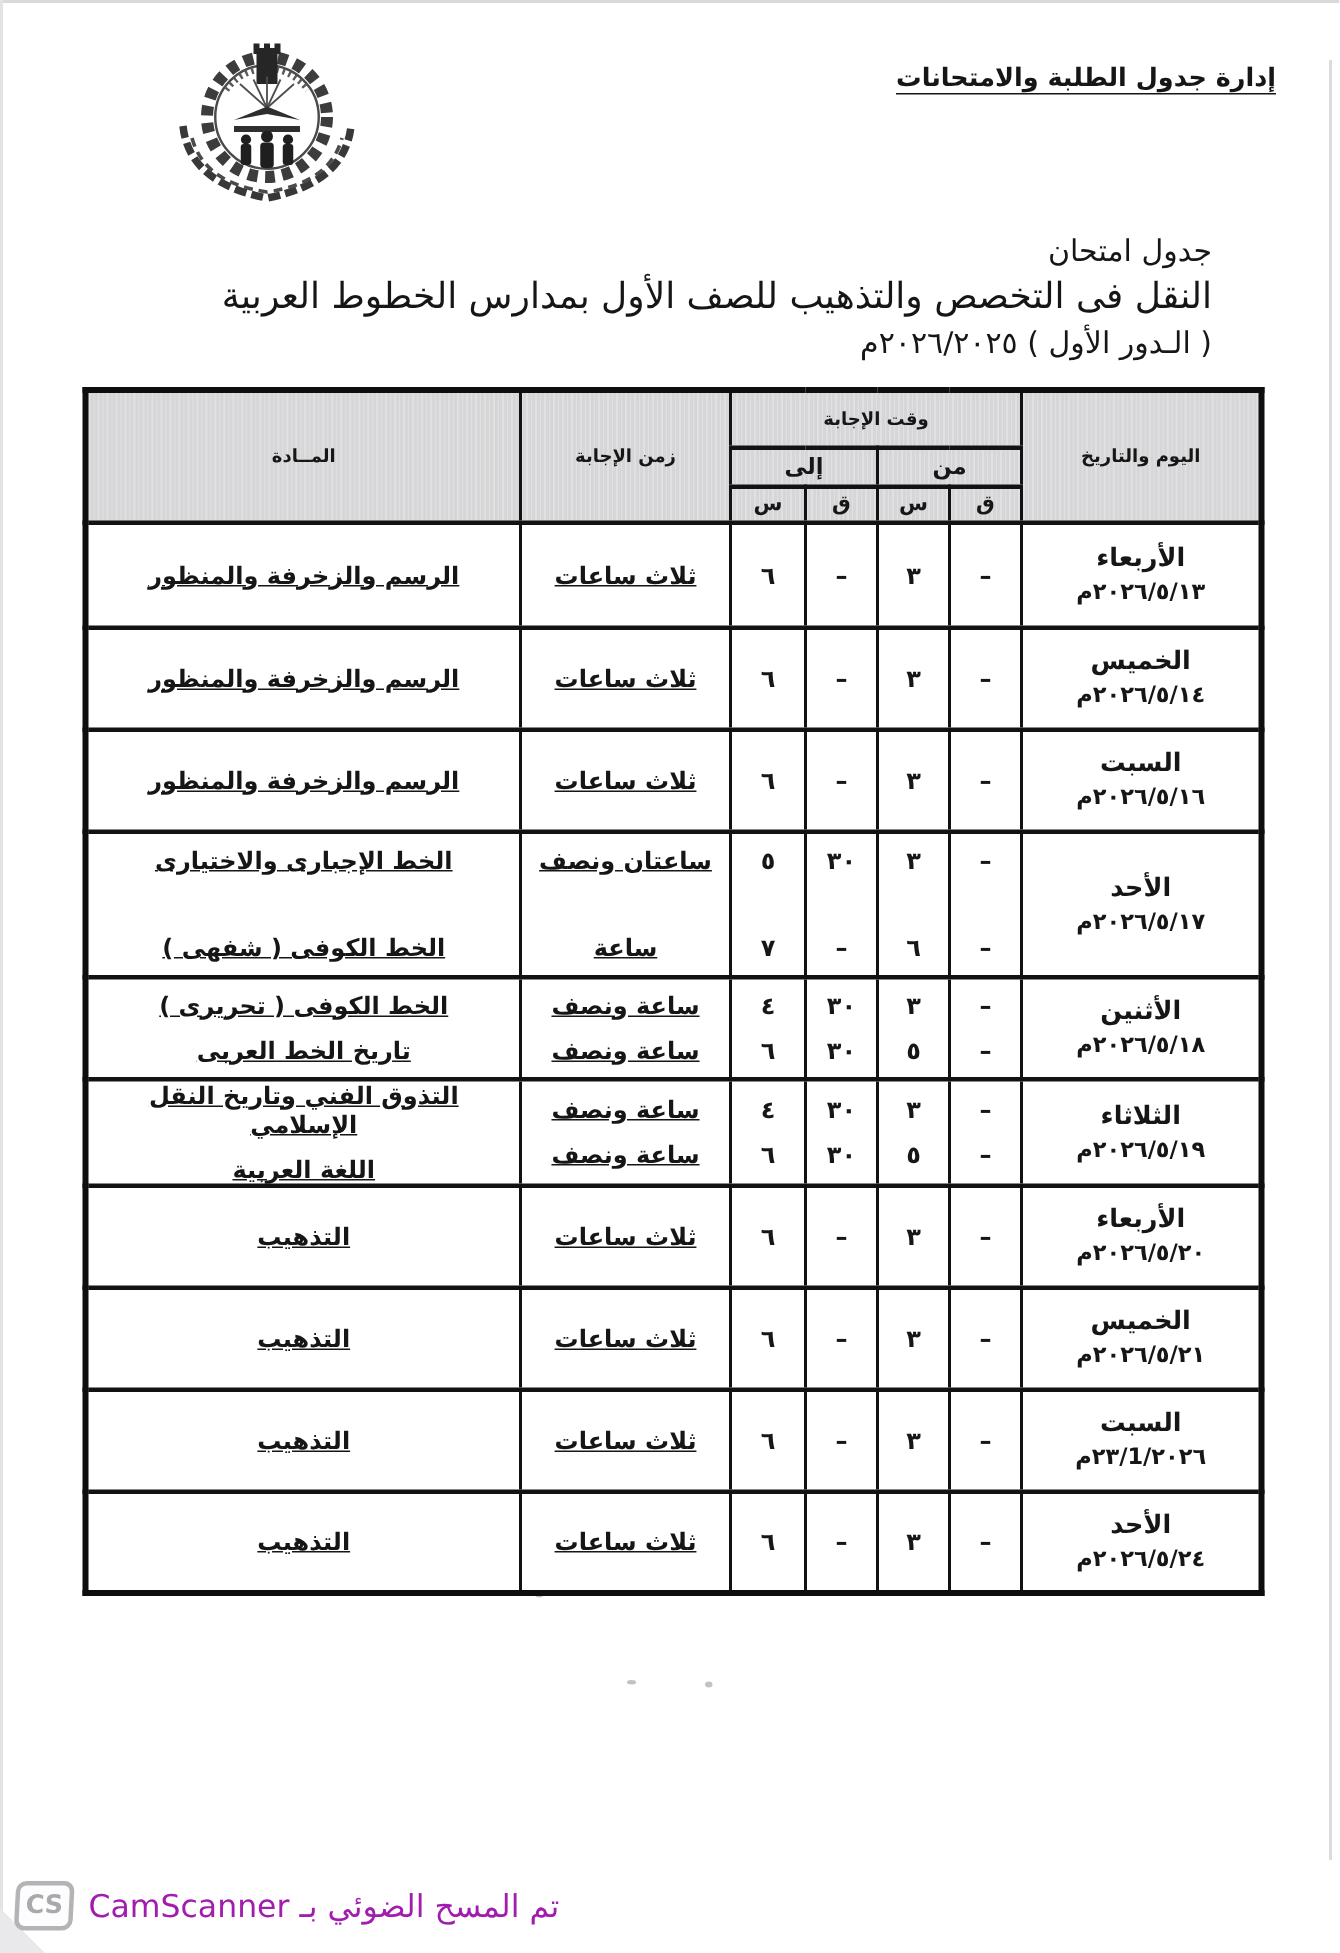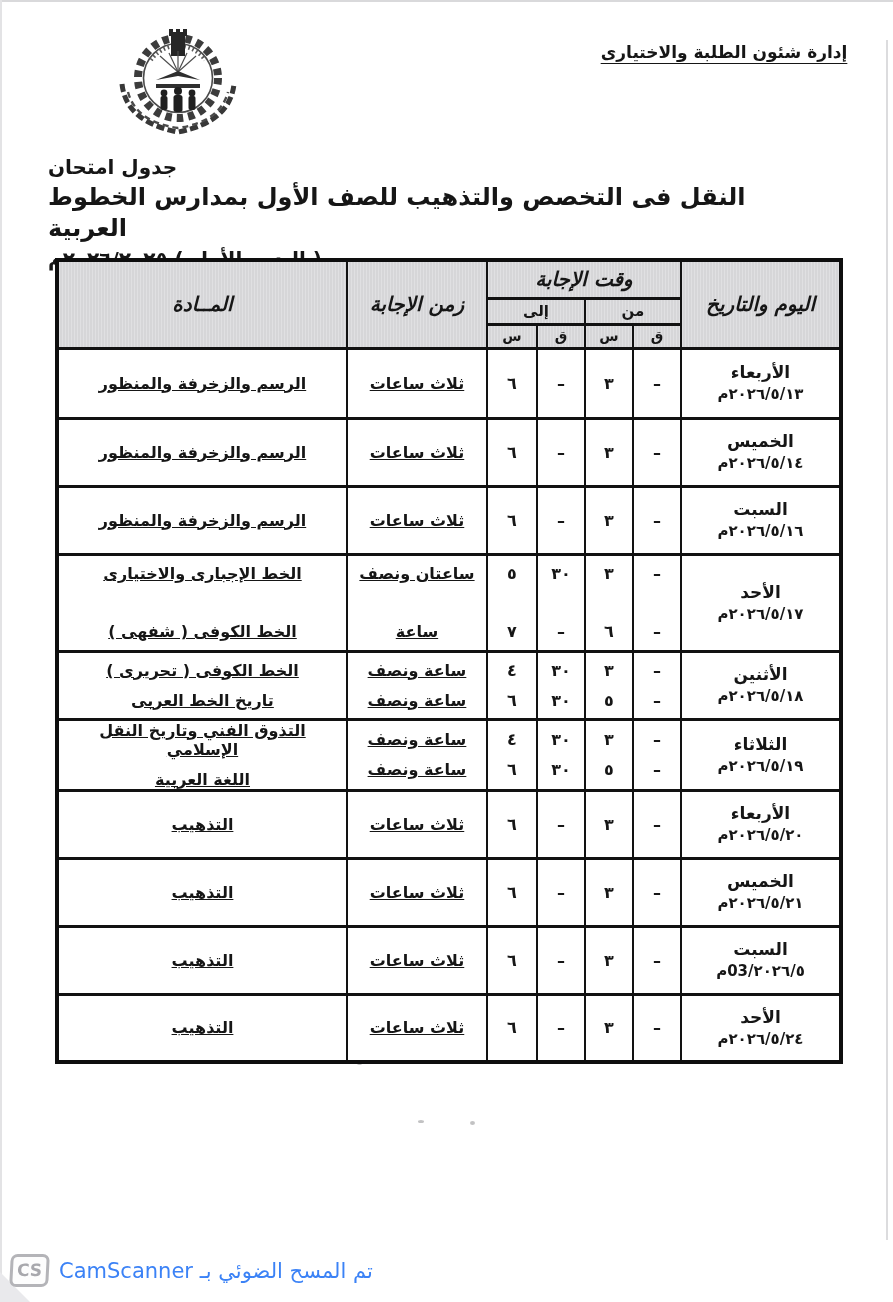--- a/index.html
+++ b/index.html
@@ -16,69 +16,69 @@
 
   
   .org{position:absolute;top:36px;right:14px;width:310px;text-align:center;
        font-weight:bold;font-size:17px;line-height:33px;direction:rtl;}
   .org .u{text-decoration:underline;text-underline-offset:5px;}
 
   
   .logo{position:absolute;left:106px;top:26px;width:144px;height:118px;}
 
   
-  .title{position:absolute;left:48px;top:152px;width:760px;text-align:left;
-         direction:rtl;font-weight:bold;}
+  .title{position:absolute;left:48px;top:152px;width:760px;text-align:right;
+         direction:rtl;font-weight:normal;}
   .title .t1{font-size:20px;line-height:30px;}
   .title .t2{font-size:24px;line-height:31px;}
   .title .t3{font-size:20px;line-height:31px;}
 
   
   table.sched{position:absolute;left:55px;top:258px;width:788px;
               border-collapse:collapse;table-layout:fixed;direction:rtl;
               border:4px solid #0e0e0e;}
   table.sched th,table.sched td{
     border:2px solid #121212;border-top-width:3px;border-bottom-width:3px;
     text-align:center;vertical-align:middle;padding:0 2px;}
   table.sched th{background:#d6d6d8;font-weight:bold;
     background-image:repeating-linear-gradient(90deg,rgba(255,255,255,.25) 0 1px,rgba(0,0,0,0) 1px 3px);}
   thead tr:nth-child(1){height:38px;}
   thead tr:nth-child(2){height:26px;}
   thead tr:nth-child(3){height:24px;}
-  th.big{font-size:20px;font-style:italic;}
+  th.big{font-size:12px;}
   th.mid{font-size:15px;}
   th.small{font-size:14px;}
   td{font-weight:bold;}
   td.num{font-size:16px;}
   td.dur,td.subj{font-size:16px;text-decoration:underline;}
   .day-cell .day-name{font-size:17px;line-height:22px;}
   .day-cell .day-date{font-size:15px;line-height:22px;}
   .cell-line + .cell-line{margin-top:11px;}
   tr.tall .cell-line + .cell-line{margin-top:39px;}
 
   
   .footer{position:absolute;left:10px;top:1254px;display:flex;align-items:center;gap:10px;}
   .cs-badge{display:inline-block;border:3px solid #b4b4b8;border-radius:7px;
             color:#a8a8ad;font-weight:bold;font-size:17px;line-height:1;
             padding:5px 4px;transform:skewX(-3deg);background:#fdfdfd;}
-  .cs-text{color:#3b82f6;font-size:21px;direction:rtl;}
+  .cs-text{color:#a21caf;font-size:21px;direction:rtl;}
 </style>
 </head>
 <body>
 
 <div class="edge-top"></div>
 <div class="edge-right"></div>
 <div class="edge-left"></div>
 <div class="fold"></div>
 <div class="speck" style="left:357px;top:1062px;width:5px;height:3px;"></div>
 <div class="speck" style="left:418px;top:1120px;width:6px;height:3px;"></div>
 <div class="speck" style="left:470px;top:1121px;width:5px;height:4px;"></div>
 
 <div class="org">
-  <div class="u">إدارة شئون الطلبة والاختيارى</div>
+  <div class="u">إدارة جدول الطلبة والامتحانات</div>
 </div>
 
 <div class="logo">
   <svg width="144" height="118" viewBox="0 0 144 118">
 
     <circle cx="72" cy="52" r="40" fill="none" stroke="#3c3c3c" stroke-width="8" stroke-dasharray="6.5 5"></circle>
     <circle cx="72" cy="52" r="34.5" fill="none" stroke="#4a4a4a" stroke-width="1.6"></circle>
 
     <path d="M45 34 A33 33 0 0 1 99 34" fill="none" stroke="#5a5a5a" stroke-width="4" stroke-dasharray="1.6 2.6"></path>
 
@@ -353,21 +353,21 @@
         <td class="dur">
           <div class="cell-line">ثلاث ساعات</div>
         </td>
         <td class="subj">
           <div class="cell-line">التذهيب</div>
         </td>
       </tr>
       <tr style="height: 68px;">
         <td class="day-cell">
           <div class="day-name">السبت</div>
-          <div class="day-date">٢٠٢٦/٥/03م</div>
+          <div class="day-date">٢٠٢٦/1/٢٣م</div>
         </td>
         <td class="num">
           <div class="cell-line">–</div>
         </td>
         <td class="num">
           <div class="cell-line">٣</div>
         </td>
         <td class="num">
           <div class="cell-line">–</div>
         </td>

